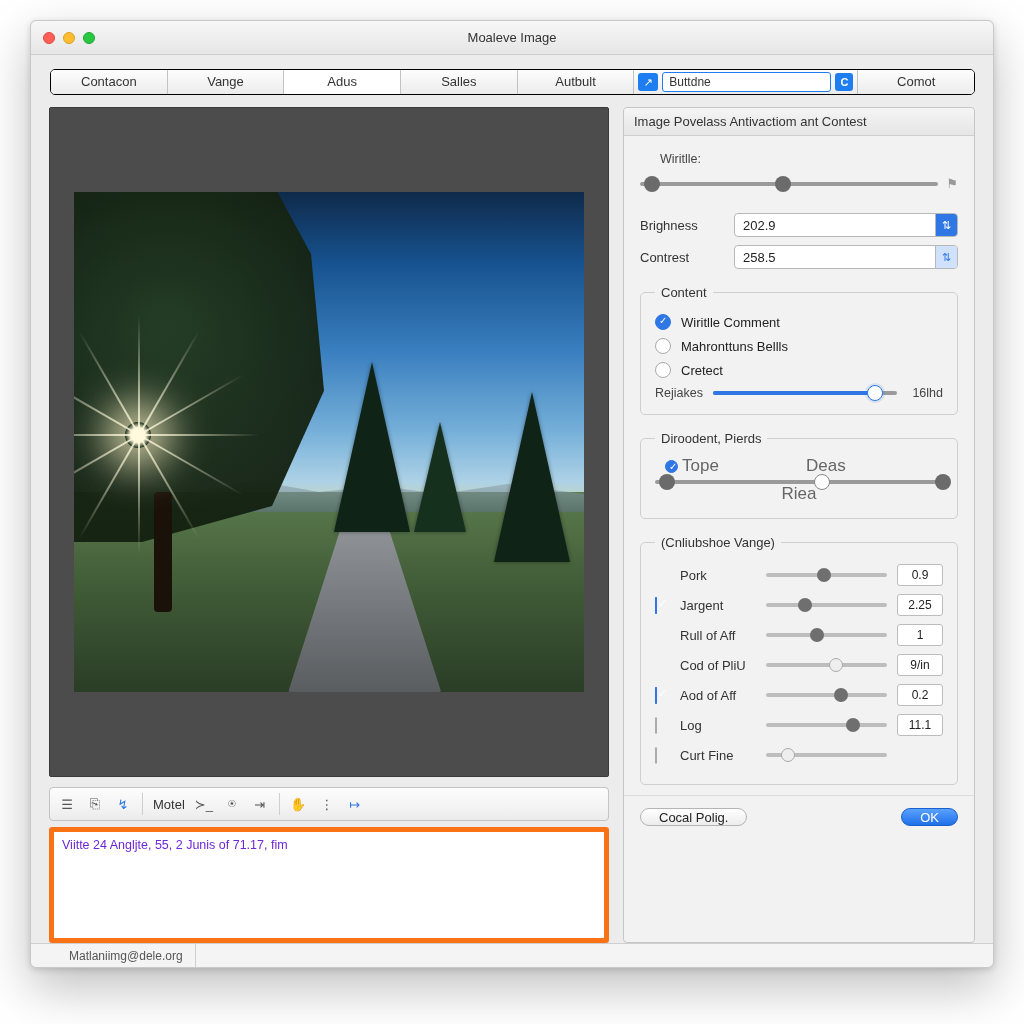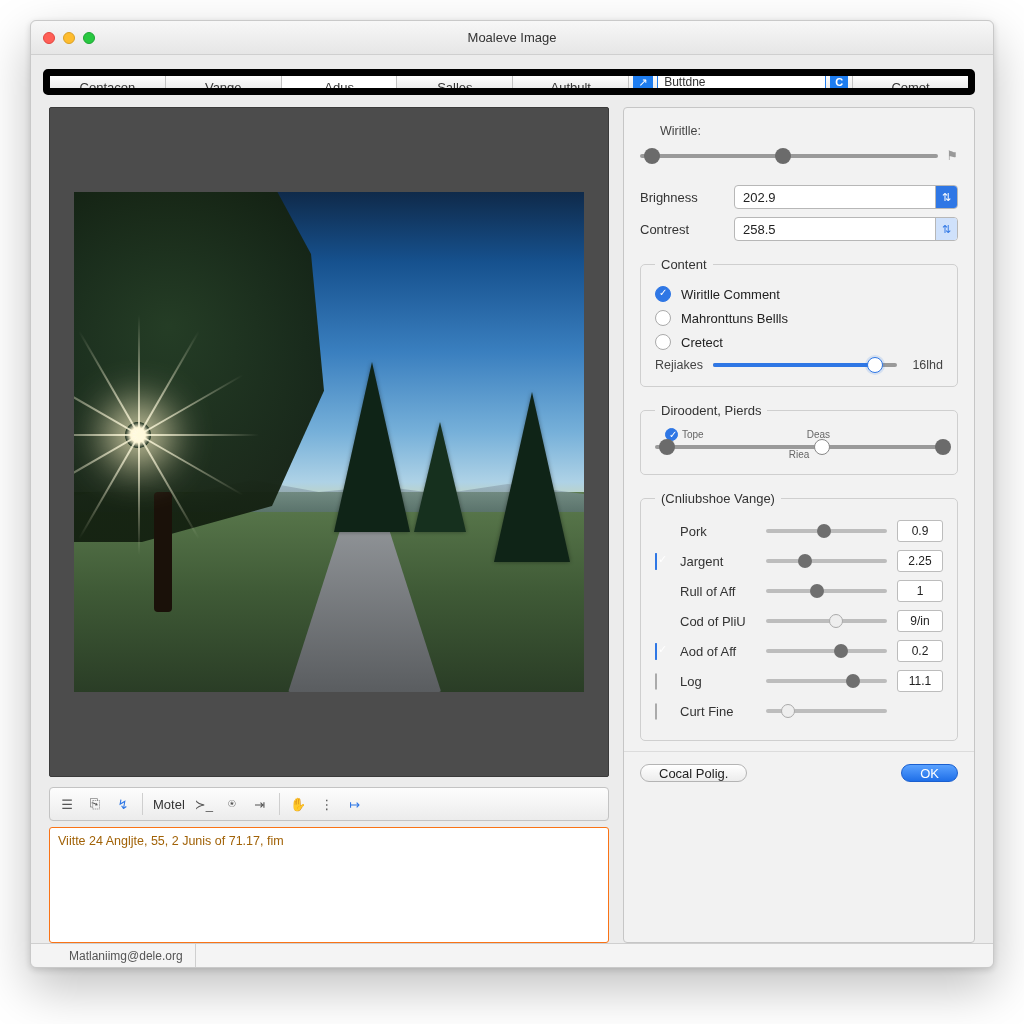--- a/index.html
+++ b/index.html
@@ -36,24 +36,24 @@
   }
   .tl { width: 12px; height: 12px; border-radius: 50%; }
   .tl.red { background:#ff5f57; border:1px solid #e24640;}
   .tl.yellow { background:#febc2e; border:1px solid #d9a126;}
   .tl.green { background:#28c840; border:1px solid #1ea534;}
   .title {
     position:absolute; left:0; right:0; text-align:center;
     font-size:13px; color:#333; font-weight:500;
   }
   .tabbar {
-    margin: 14px 18px 10px 12px;
+    margin: 14px 18px 10px 19px;
     display:flex;
     background:#f2f2f2;
-    border:7px solid #000000;
+    border:1px solid #000000;
     border-radius:5px;
     overflow:hidden;
     height:26px;
   }
   .tab {
     flex:1;
     text-align:center;
     line-height:24px;
     font-size:13px;
     color:#333;
@@ -147,22 +147,22 @@
     border:1px solid #c3c3c3; border-radius:4px;
     display:flex; align-items:center; padding:0 8px; gap:10px;
     color:#555;
   }
   .iconbtn{width:18px;height:18px;display:flex;align-items:center;justify-content:center;color:#555;}
   .iconbtn.blue{color:#2f77e5;}
   .divider{width:1px;height:22px;background:#cfcfcf;}
   .motel{font-size:13px;color:#333;}
   .logbox{
     margin-top:6px; flex:1; min-height:48px;
-    border:1px solid #f97316; background:#fff; border-radius:3px;
-    padding:6px 8px; font-size:12.5px; color:#a16207;
+    border:5px solid #f97316; background:#fff; border-radius:3px;
+    padding:6px 8px; font-size:12.5px; color:#6d28d9;
   }
 
   .rightcol{
     flex:1; margin-left:14px;
     display:flex; flex-direction:column;
   }
   .panel{
     border:1px solid #c6c6c6; border-radius:4px;
     background:#f2f2f2;
     display:flex; flex-direction:column;
@@ -210,21 +210,21 @@
   .radio.on{background:#2f77e5;border-color:#2f77e5;position:relative;}
   .radio.on::after{content:"✓";color:#fff;font-size:10px;position:absolute;left:3px;top:0;}
   .chk{
     width:15px;height:15px;border:1px solid #aaa;border-radius:3px;background:#fff;position:relative;
   }
   .chk.on{background:#2f77e5;border-color:#2f77e5;}
   .chk.on::after{content:"✓";color:#fff;font-size:11px;position:absolute;left:2px;top:-1px;}
   .sliderrow{display:flex;align-items:center;gap:10px;margin-top:4px;}
   .sliderrow .lbl2{font-size:12.5px;color:#444;}
   .sliderrow .val{font-size:12.5px;color:#444;width:36px;text-align:right;}
-  .dual-cap{display:flex;justify-content:space-between;font-size:10px;color:#666;padding:0 10px;align-items:center;}
+  .dual-cap{display:flex;justify-content:space-between;font-size:17px;color:#666;padding:0 10px;align-items:center;}
 
   .prow{display:flex;align-items:center;gap:10px;height:30px;}
   .prow .pl{width:76px;font-size:13px;color:#333;}
   .prow .ptrack{flex:1;height:4px;background:#bdbdbd;border-radius:2px;position:relative;}
   .prow .pthumb{position:absolute;top:50%;transform:translate(-50%,-50%);width:14px;height:14px;border-radius:50%;background:#6f6f6f;}
   .prow .pthumb.light{background:#eee;border:1px solid #aaa;}
   .prow .pval{
     width:46px;height:22px;border:1px solid #bcbcbc;background:#fff;border-radius:3px;
     font-size:12px;color:#222;text-align:center;line-height:20px;
   }
@@ -330,20 +330,21 @@
         <span class="iconbtn blue">↦</span>
       </div>
 
       <div class="logbox">
         <span>Viitte 24 Angljte, 55, 2 Junis of 71.17, fim</span>
       </div>
     </div>
 
     <div class="rightcol">
       <div class="panel">
+        <div class="panel-head">Image Povelass Antivactiom ant Contest</div>
         <div class="panel-body">
 
           <div class="topslider">
             <span class="slabel" style="margin-left:20px">Wiritlle:</span>
           </div>
           <div class="topslider" style="margin-top:-2px">
             <div class="track">
               <div class="thumb" style="left:4%"></div>
               <div class="thumb" style="left:48%"></div>
             </div>

